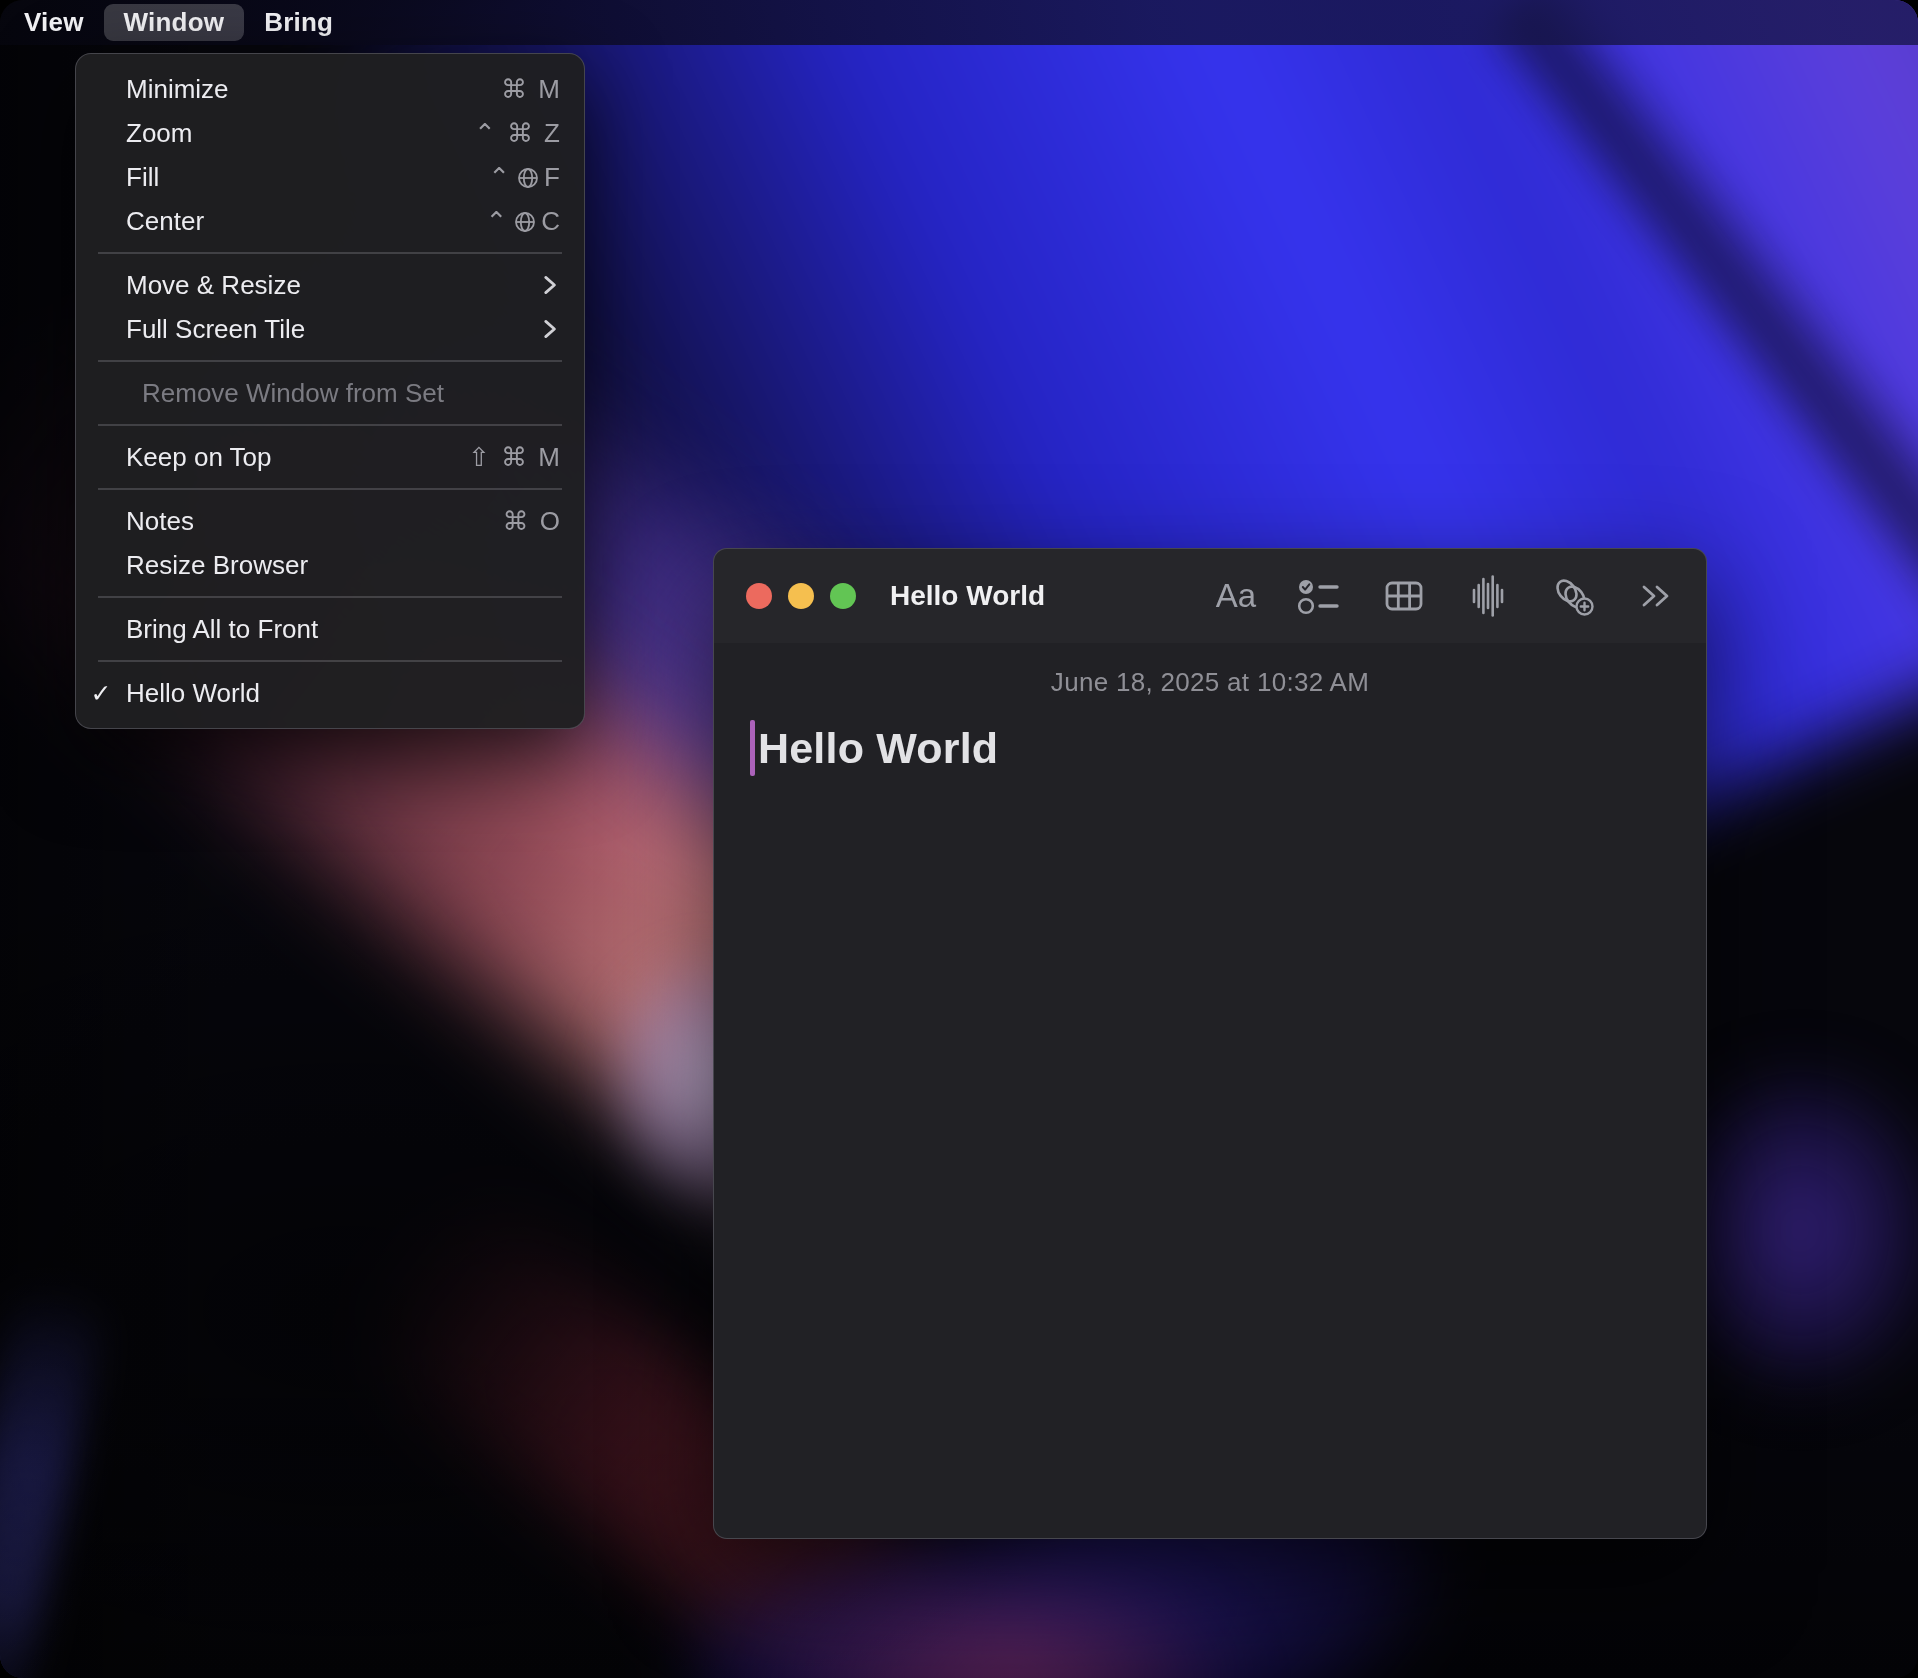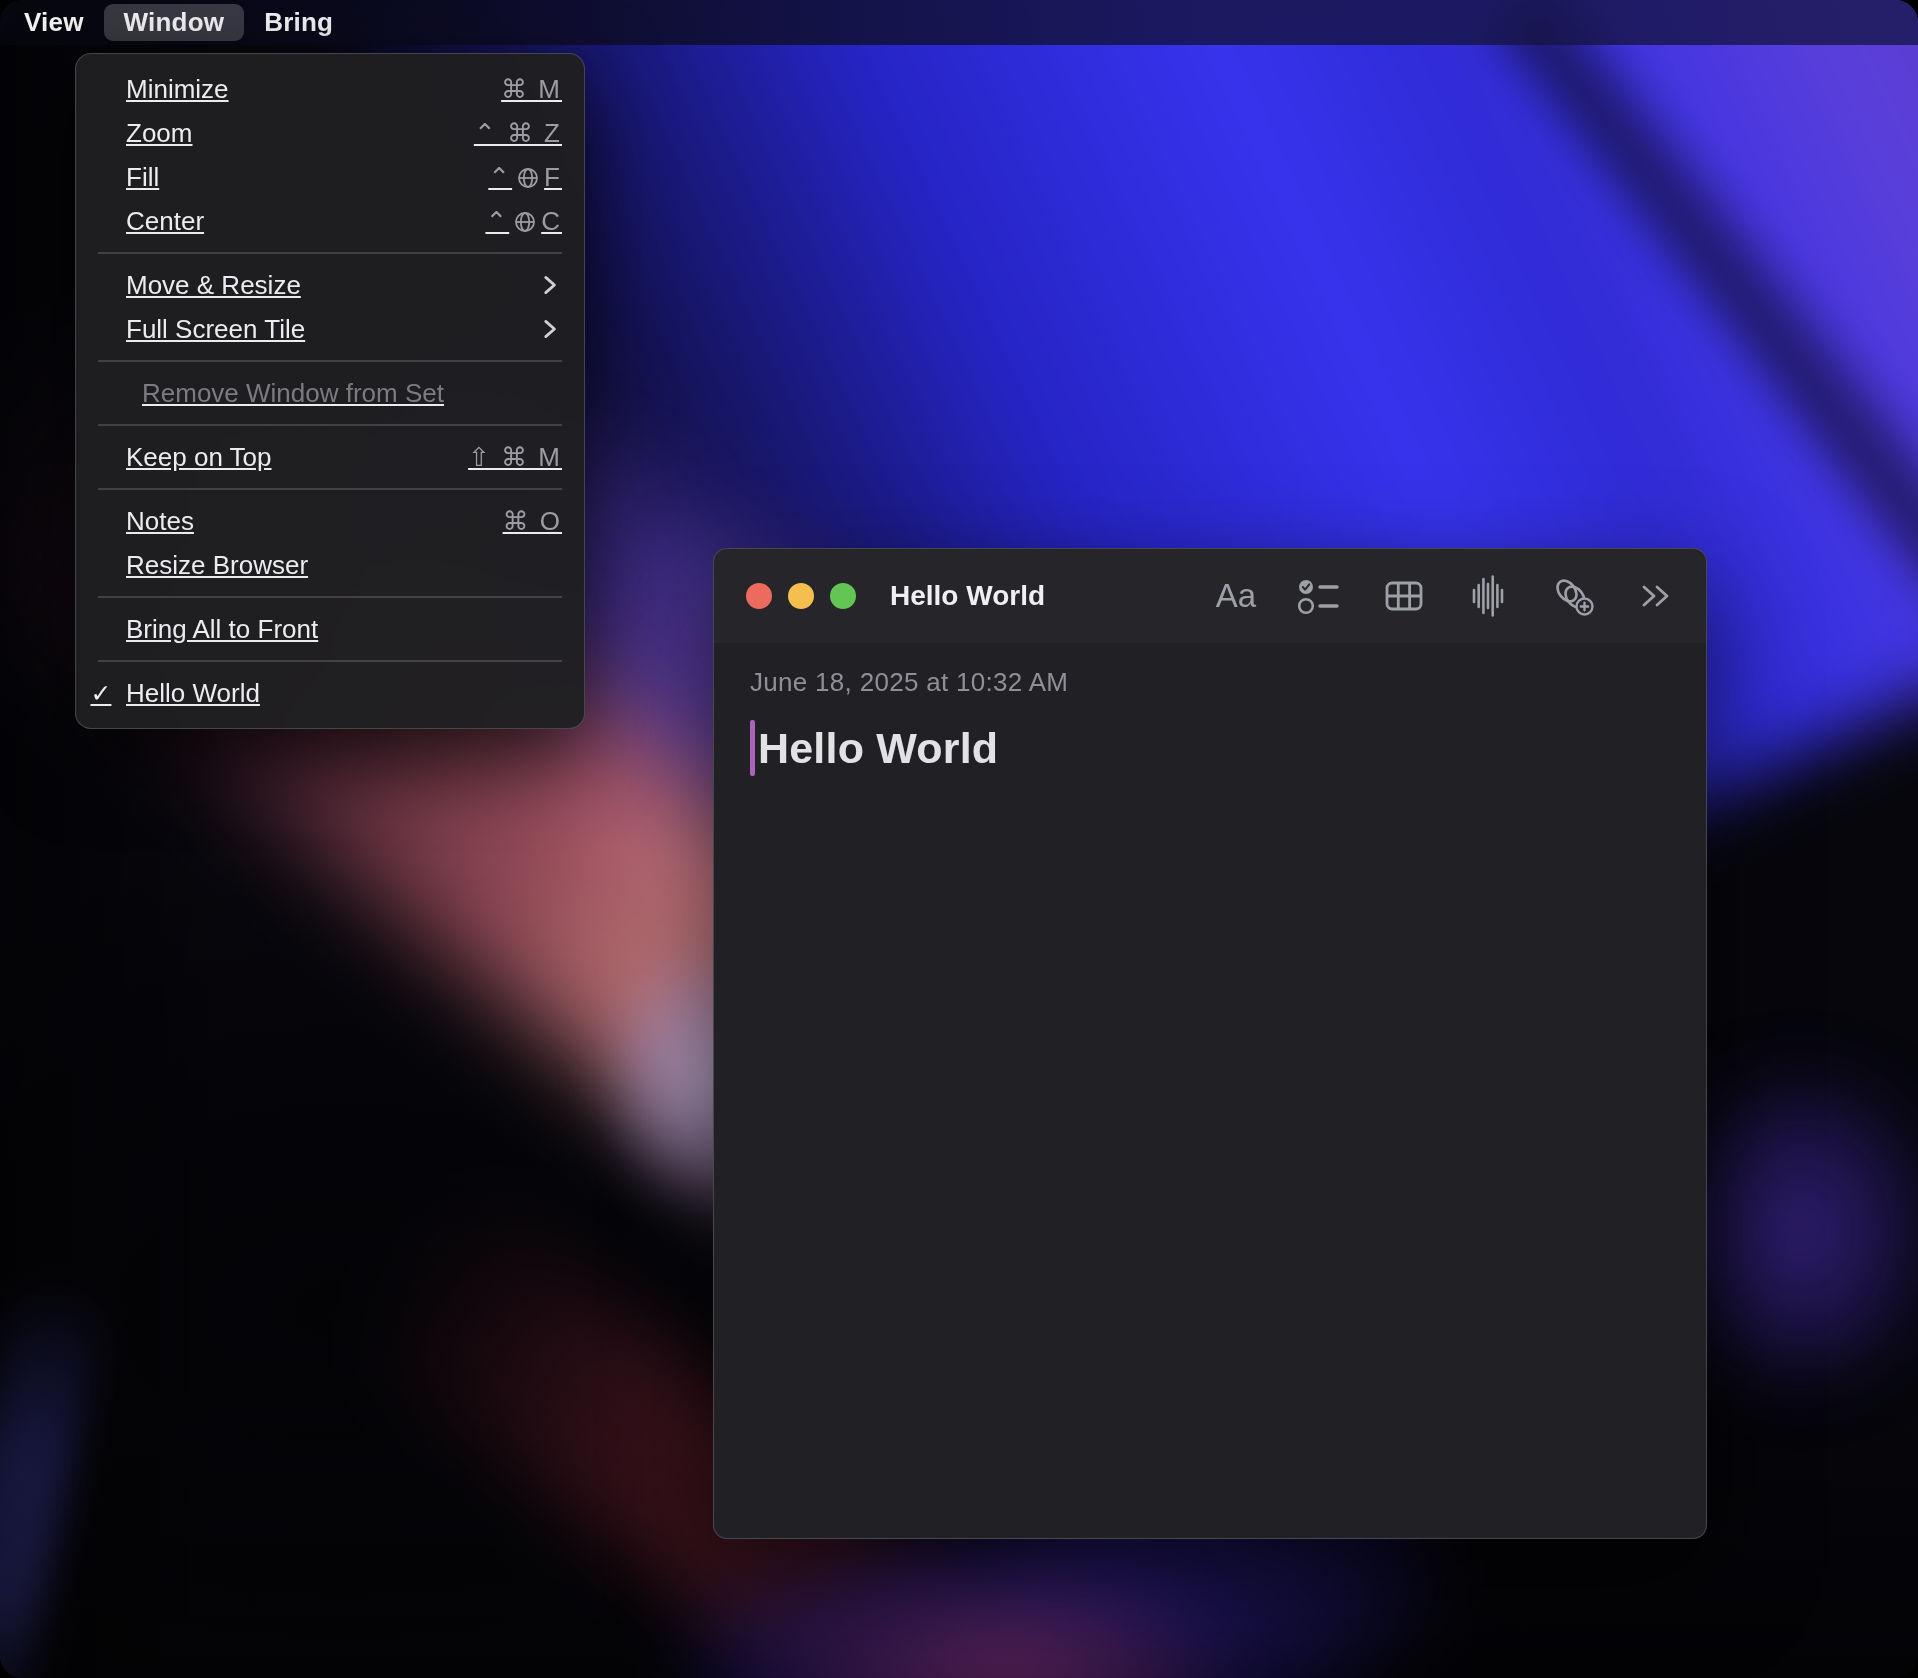--- a/index.html
+++ b/index.html
@@ -78,21 +78,21 @@
     height:37px;display:flex;align-items:center;padding:0 20px;border-radius:9px;cursor:default;
   }
   .menubar-item.active{background:rgba(255,255,255,0.2);}
   
   .menu-panel{
     position:absolute;left:75px;top:53px;width:510px;z-index:50;
     box-sizing:border-box;padding:13px 0 13px 0;border-radius:16px;
     background:rgba(31,31,33,0.97);
     border:1px solid rgba(125,125,135,0.42);
     box-shadow:0 28px 80px rgba(0,0,0,0.7);
-    font-size:26px;color:#ececf0;font-weight:500;text-decoration:underline;
+    font-size:26px;color:#ececf0;font-weight:500;
   }
   .menu-row{
     height:44px;display:flex;align-items:center;padding:0 22px 0 0;cursor:default;
   }
   .menu-check{width:50px;flex:0 0 50px;text-align:center;font-size:25px;color:#f0f0f3;}
   .menu-label{flex:1;white-space:nowrap;}
   .menu-row.disabled .menu-label{color:#7b7b82;margin-left:16px;}
   .menu-shortcut{
     color:#9c9ca3;font-weight:400;white-space:nowrap;letter-spacing:2px;
     display:flex;align-items:center;gap:4px;
@@ -118,21 +118,21 @@
   .light.yellow{background:#f5bf4f;}
   .light.green{background:#62c554;}
   .win-title{margin-left:34px;font-size:28px;font-weight:700;color:#f0f0f2;white-space:nowrap;}
   .toolbar{margin-left:auto;display:flex;align-items:center;gap:36px;color:#9ea0a8;text-align:center;}
   .tool-btn{display:flex;align-items:center;justify-content:center;width:48px;height:44px;cursor:default;}
   .tool-format{font-size:33px;font-weight:400;color:#9ea0a8;}
   .tool-btn svg{display:block;}
   
   .note-content{padding:0 36px;}
   .note-date{
-    margin-top:24px;font-size:26px;color:#8f8f96;letter-spacing:0.3px;
+    margin-top:24px;text-align:center;font-size:26px;color:#8f8f96;letter-spacing:0.3px;
   }
   .note-line{margin-top:22px;display:flex;align-items:center;}
   .caret{width:5px;height:56px;background:#ab62ba;border-radius:2px;margin-right:3px;}
   .note-text{font-size:43px;font-weight:700;color:#e2e2e5;letter-spacing:0.2px;}
 </style>
 </head>
 <body>
 
 <div class="screen">
 

